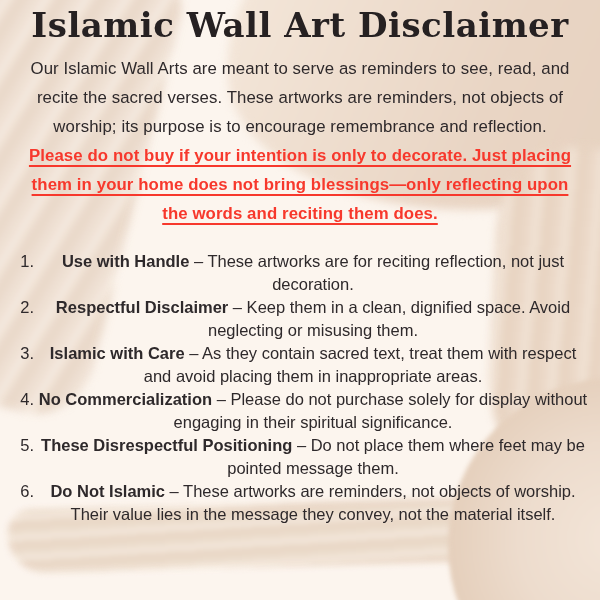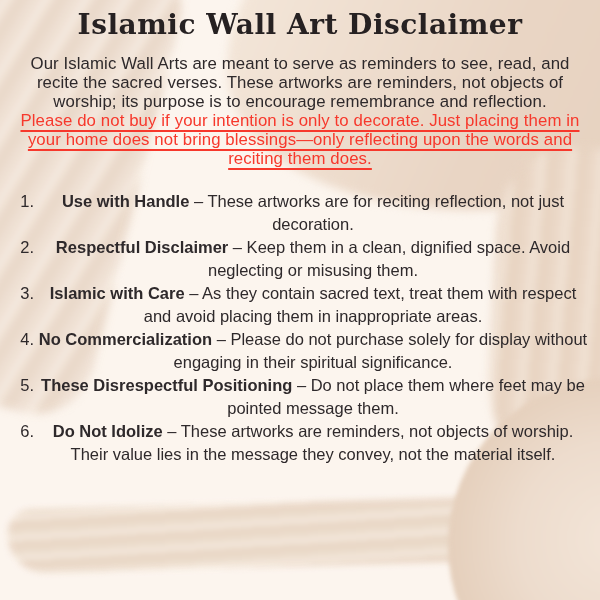--- a/index.html
+++ b/index.html
@@ -42,31 +42,31 @@
     background:radial-gradient(circle at 50% 48%, #f3e5d8 0%, #eddccd 40%, #e4ceba 72%, #e6d1bf 100%);
     filter:blur(2px);
   }
 
   
   .content { position:relative; z-index:1; width:100%; height:100%; }
 
   .title {
     margin-top:9px; text-align:center;
     font-family:"DejaVu Serif","Liberation Serif",serif;
-    font-weight:600; font-size:28px; line-height:32px;
+    font-weight:600; font-size:34px; line-height:32px;
     letter-spacing:.5px; color:#262122;
   }
 
   .intro {
     margin:13px auto 0; width:566px; text-align:center;
-    font-size:16.8px; line-height:19px; letter-spacing:.1px;
+    font-size:16.8px; line-height:29px; letter-spacing:.1px;
     color:#2e292b;
   }
   .warning {
-    display:block; color:#f7382c; font-weight:400;
+    display:block; color:#f7382c; font-weight:700;
     text-decoration:underline; text-decoration-thickness:2px;
     text-underline-offset:3.5px;
   }
 
   .rules {
     list-style:none; margin:22px 0 0; padding:0;
   }
   .rule {
     position:relative; padding:0 12px 0 38px; text-align:center;
     font-size:16.5px; line-height:23px; color:#2e292b;
@@ -119,20 +119,20 @@
         <span class="rule-title">No Commercialization</span>
         <span class="rule-text">– Please do not purchase solely for display without engaging in their spiritual significance.</span>
       </li>
       <li class="rule">
         <span class="rule-number">5.</span>
         <span class="rule-title">These Disrespectful Positioning</span>
         <span class="rule-text">– Do not place them where feet may be pointed message them.</span>
       </li>
       <li class="rule">
         <span class="rule-number">6.</span>
-        <span class="rule-title">Do Not Idolize</span>
+        <span class="rule-title">Do Not Islamic</span>
         <span class="rule-text">– These artworks are reminders, not objects of worship. Their value lies in the message they convey, not the material itself.</span>
       </li>
     </ol>
 
 
   </div>
 </div>
 
 </body></html>

